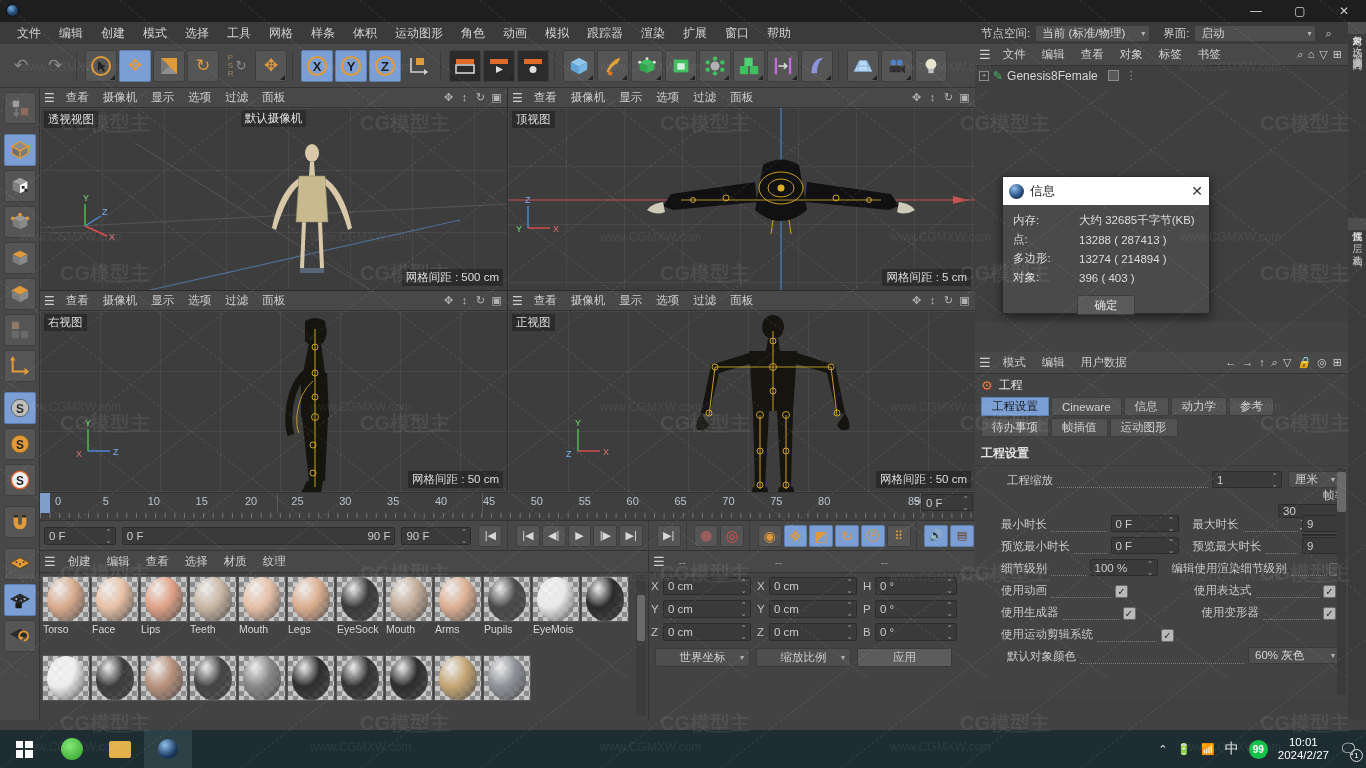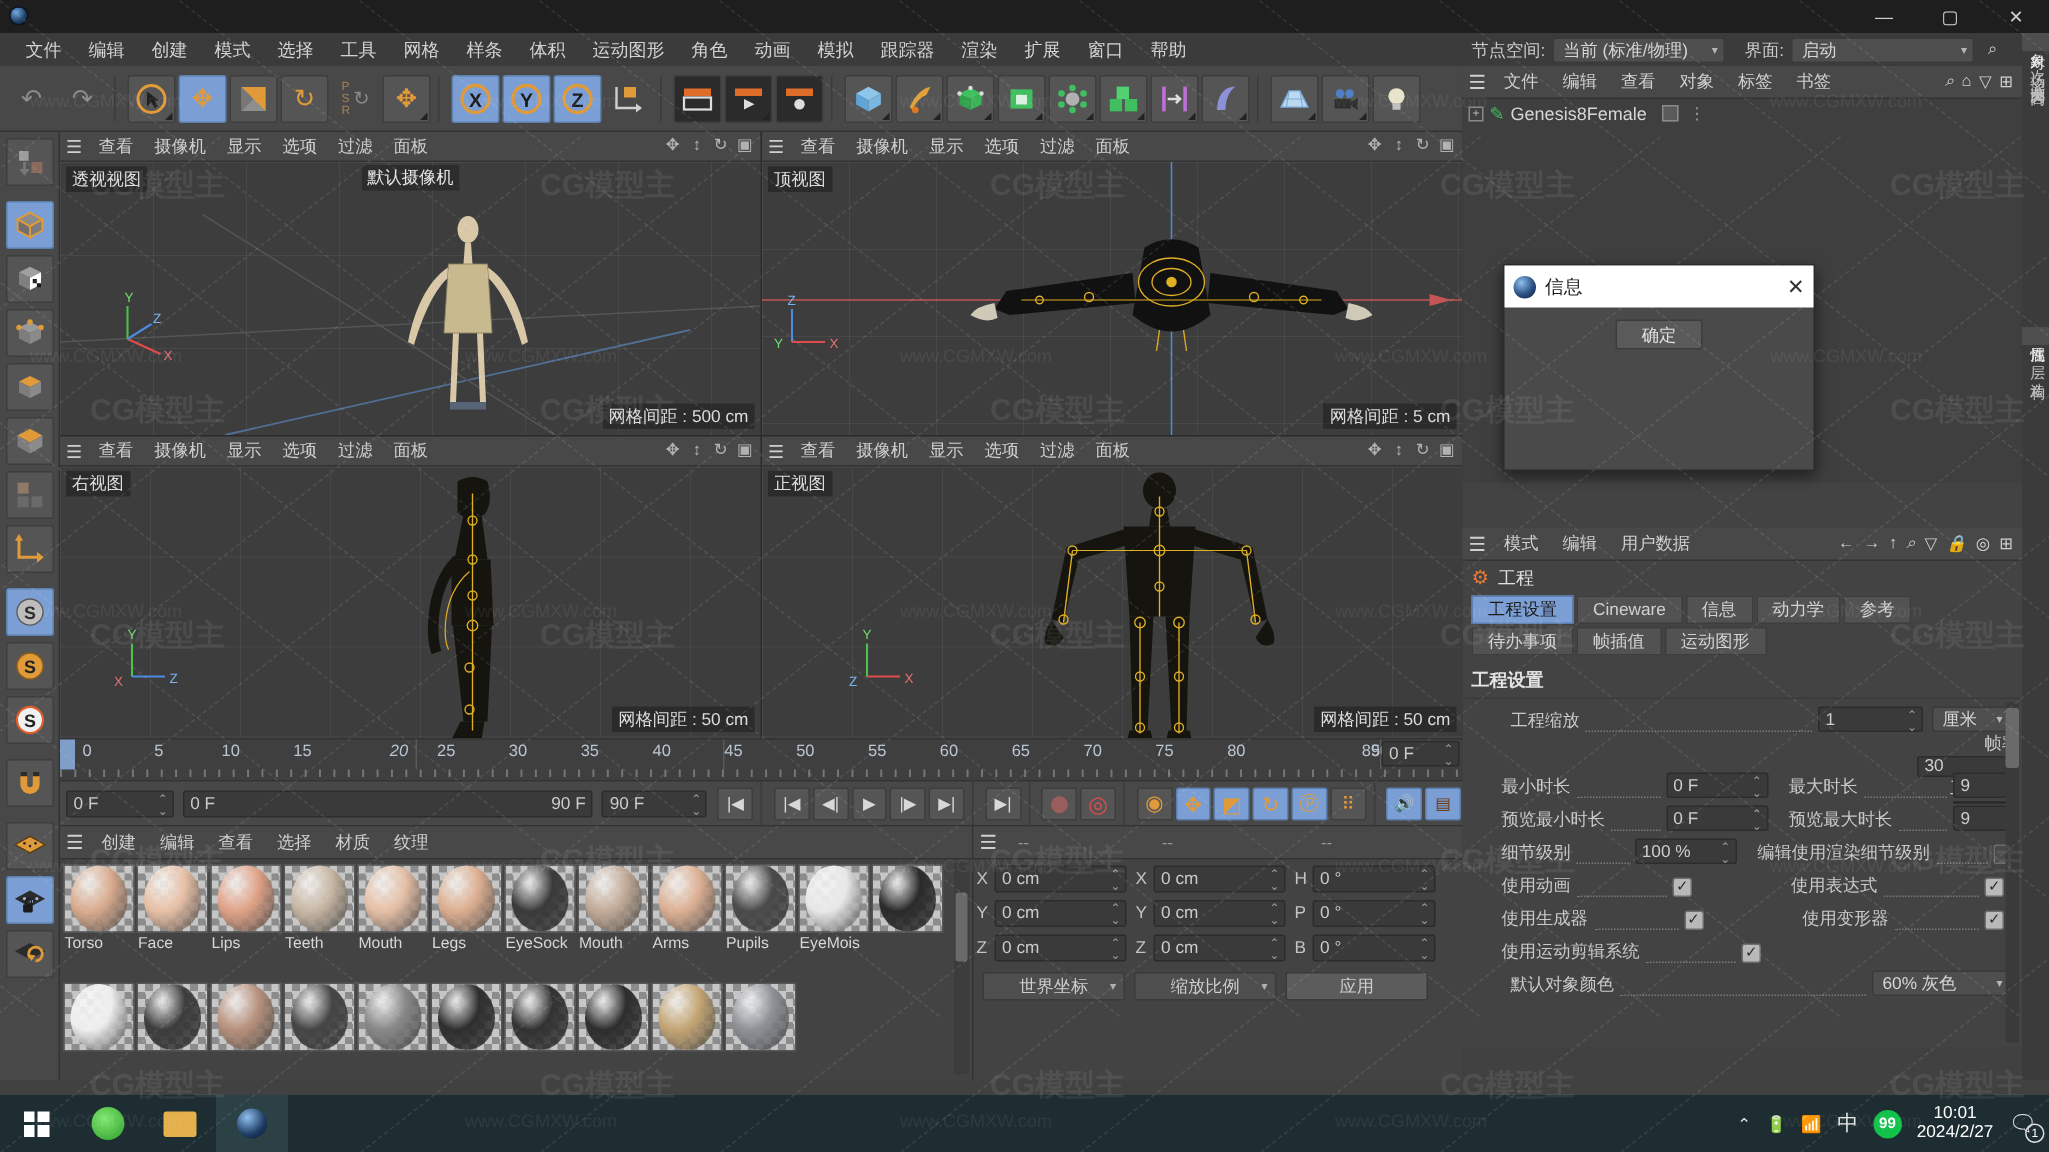--- a/index.html
+++ b/index.html
@@ -784,21 +784,21 @@
   <div class="timeline">
     <div class="tl-ruler" id="tlruler">
       <div class="tl-playhead"></div>
       <div class="tl-line" style="left:237px"></div>
       <div class="tl-line" style="left:442px"></div>
       <div class="tl-line" style="left:880px"></div>
     <div class="tl-tick" style="left: 18px;">0</div>
         <div class="tl-tick" style="left: 65.8889px;">5</div>
         <div class="tl-tick" style="left: 113.778px;">10</div>
         <div class="tl-tick" style="left: 161.667px;">15</div>
-        <div class="tl-tick" style="left: 226px; font-style: italic;">20</div>
+        <div class="tl-tick" style="left: 211px;">20</div>
         <div class="tl-tick" style="left: 257.444px;">25</div>
         <div class="tl-tick" style="left: 305.333px;">30</div>
         <div class="tl-tick" style="left: 353.222px;">35</div>
         <div class="tl-tick" style="left: 401.111px;">40</div>
         <div class="tl-tick" style="left: 449px;">45</div>
         <div class="tl-tick" style="left: 496.889px;">50</div>
         <div class="tl-tick" style="left: 544.778px;">55</div>
         <div class="tl-tick" style="left: 592.667px;">60</div>
         <div class="tl-tick" style="left: 640.556px;">65</div>
         <div class="tl-tick" style="left: 688.444px;">70</div>
@@ -1270,20 +1270,38 @@
       <div class="vtab">层</div>
       <div class="vtab">构造</div>
     </div>
 
   <div class="dialog">
     <div class="dlg-title">
       <div class="dlg-orb"></div>
       <span class="t">信息</span>
       <span class="x">✕</span>
     </div>
+    <div class="dlg-body" id="dlgbody">
+        <div class="dlg-row">
+          <span class="k">内存:</span>
+          <span>大约 32685千字节(KB)</span>
+        </div>
+        <div class="dlg-row">
+          <span class="k">点:</span>
+          <span>13288 ( 287413 )</span>
+        </div>
+        <div class="dlg-row">
+          <span class="k">多边形:</span>
+          <span>13274 ( 214894 )</span>
+        </div>
+        <div class="dlg-row">
+          <span class="k">对象:</span>
+          <span>396 ( 403 )</span>
+        </div>
+      </div>
     <div class="dlg-ok">确定</div>
   </div>
 
   <div class="taskbar">
     <div class="tk-btn">
       <div class="win-logo">
           <div></div>
           <div></div>
           <div></div>
           <div></div>

